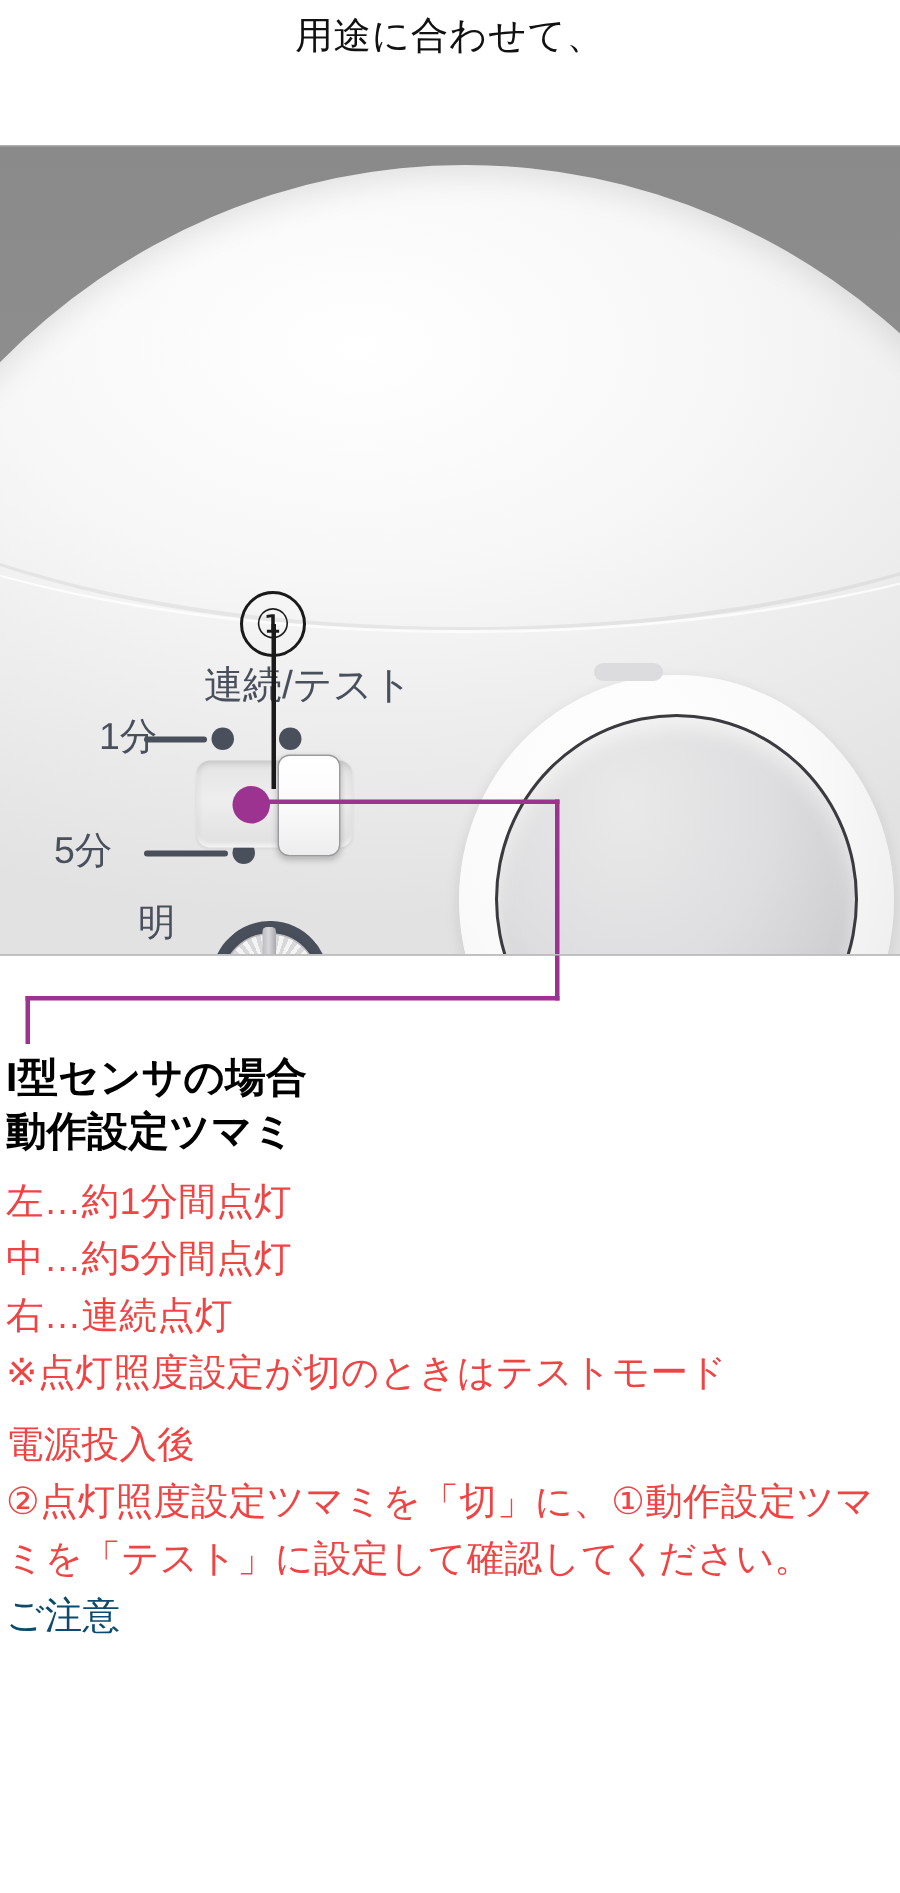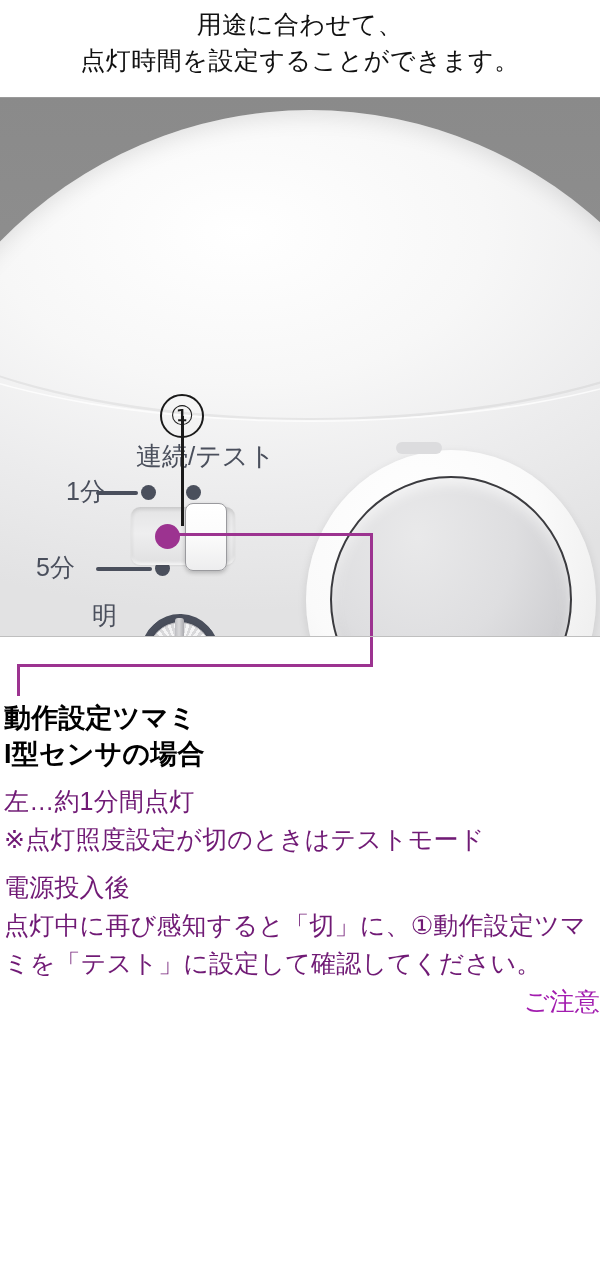--- a/index.html
+++ b/index.html
@@ -159,35 +159,34 @@
   .mg-h2{left:17px;top:664px;width:356px;height:3px;}
   .mg-v2{left:17px;top:664px;width:3px;height:32px;}
 
   
   .body{position:absolute;left:0;top:700px;width:600px;}
   .h-bold{
     font-size:27px;line-height:36px;font-weight:700;color:#000000;
     margin:0 0 0 4px;white-space:nowrap;letter-spacing:0.2px;
   }
   .p{
-    font-size:25px;line-height:38px;color:#701a75;
+    font-size:25px;line-height:38px;color:#ef4444;
     margin:0 0 0 4px;white-space:nowrap;letter-spacing:0.2px;
   }
   .p.wrap{white-space:normal;width:592px;}
   .gap{height:10px;}
-  .accent{color:#a21caf;text-align:right;}
+  .accent{color:#0c4a6e;}
 </style>
 </head>
 <body>
 
 <div class="page">
 
   <div class="header">
     <div class="line">用途に合わせて、</div>
-    <div class="line">点灯時間を設定することができます。</div>
   </div>
 
   <div class="photo">
     <div class="photo-bg"></div>
     <div class="dome"></div>
     <div class="dome-seam"></div>
     <div class="dome-seam2"></div>
     <div class="dome-shadow"></div>
 
     <div class="lens-housing"></div>
@@ -223,24 +222,26 @@
     <div class="mg mg-h1"></div>
     <div class="mg mg-v1"></div>
     <div class="mg-dot"></div>
   </div>
 
   <div class="mg mg-v1" style="top:637px;height:30px;"></div>
   <div class="mg mg-h2"></div>
   <div class="mg mg-v2"></div>
 
   <div class="body">
+    <div class="h-bold">I型センサの場合</div>
     <div class="h-bold">動作設定ツマミ</div>
-    <div class="h-bold">I型センサの場合</div>
     <div class="gap"></div>
     <div class="p">左…約1分間点灯</div>
+    <div class="p">中…約5分間点灯</div>
+    <div class="p">右…連続点灯</div>
     <div class="p">※点灯照度設定が切のときはテストモード</div>
     <div class="gap"></div>
     <div class="p">電源投入後</div>
-    <div class="p wrap">点灯中に再び感知すると「切」に、①動作設定ツマミを「テスト」に設定して確認してください。</div>
+    <div class="p wrap">②点灯照度設定ツマミを「切」に、①動作設定ツマミを「テスト」に設定して確認してください。</div>
     <div class="p accent">ご注意</div>
   </div>
 
 </div>
 
 </body></html>

